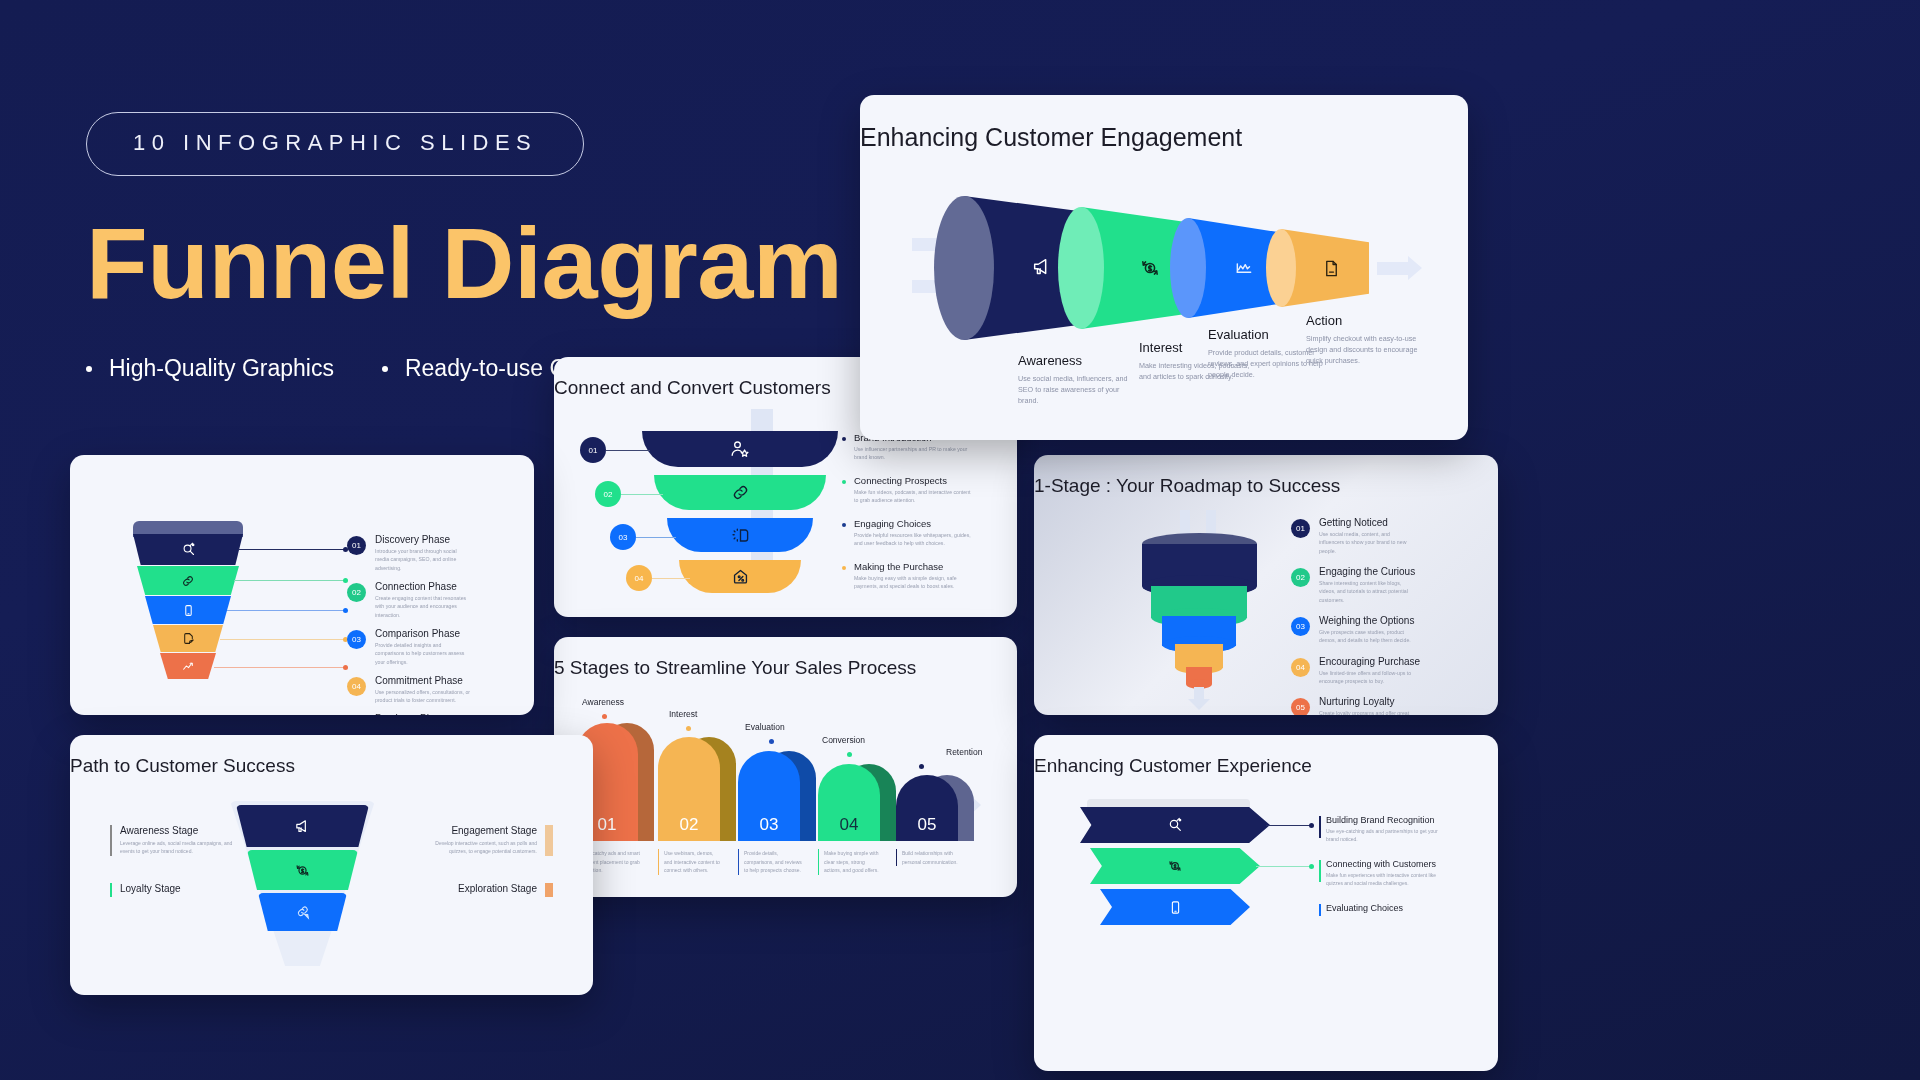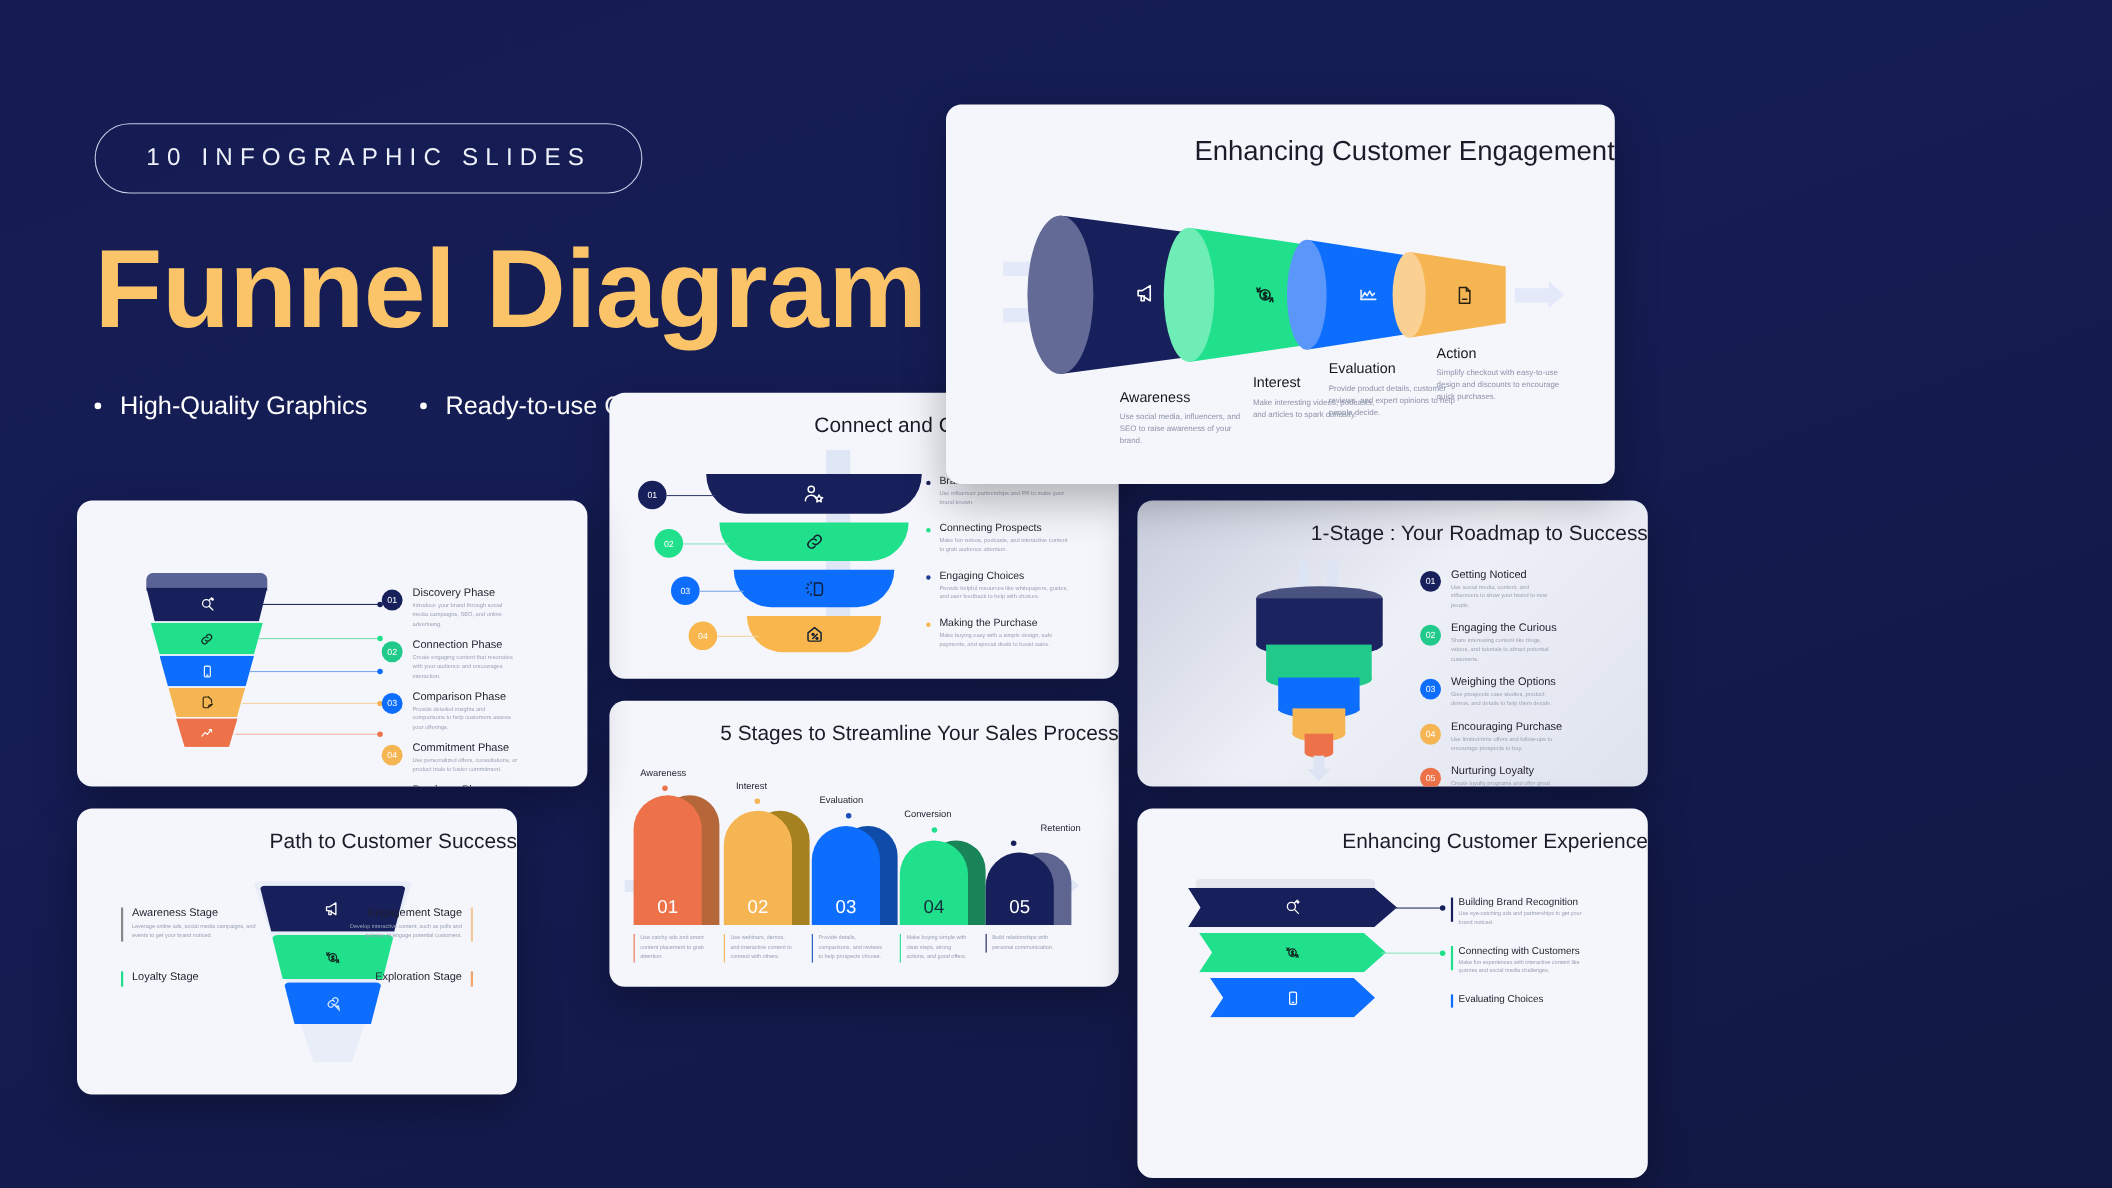--- a/index.html
+++ b/index.html
@@ -54,32 +54,32 @@
 
   
   .card {
     position: absolute;
     background: #f4f6fc;
     border-radius: 14px;
     box-shadow: 0 14px 40px rgba(0,0,0,0.30);
     overflow: hidden;
   }
   .card-title {
-    text-align: right;
+    text-align: left;
     color: #1c1c28;
     font-weight: 400;
   }
 
   
   #card-engagement { left: 860px; top: 95px;  width: 608px; height: 345px; z-index: 6; }
   #card-journey    { left: 70px;  top: 455px; width: 464px; height: 260px; z-index: 4; }
   #card-connect    { left: 554px; top: 357px; width: 463px; height: 260px; z-index: 3; }
   #card-roadmap    { left: 1034px;top: 455px; width: 464px; height: 260px; z-index: 4;
                      background: linear-gradient(135deg,#c9cedd 0%, #eef0f7 48%, #dfe3ee 100%); }
-  #card-path       { left: 70px;  top: 735px; width: 400px; height: 260px; z-index: 4; }
+  #card-path       { left: 70px;  top: 735px; width: 523px; height: 260px; z-index: 4; }
   #card-sales      { left: 554px; top: 637px; width: 463px; height: 260px; z-index: 3; }
   #card-experience { left: 1034px;top: 735px; width: 464px; height: 336px; z-index: 4; }
 
   
   #card-engagement .card-title { font-size: 25px; margin-top: 28px; }
   .feed-arrow {
     position: absolute; background: #e3e9f8;
     height: 13px; width: 32px;
   }
   .feed-arrow::after {
@@ -143,21 +143,21 @@
   .arch-label { position:absolute; font-size:8.5px; color:#1d1f2b; white-space:nowrap;}
   .arch-dot { position:absolute; width:5px;height:5px;border-radius:50%;}
   .arch-desc { position:absolute; font-size:5px; line-height:1.7; color:#9aa0b2;
                border-left:1.5px solid #ccc; padding-left:5px; width:64px;}
 
   
   .path-side { position:absolute; width:128px; }
   .path-side h5 { font-size:10px;font-weight:400;color:#1d1f2b;margin-bottom:3px;}
   .path-side p { font-size:5px;line-height:1.65;color:#9aa0b2;}
   .path-side.left { border-left:2px solid #888; padding-left:8px;}
-  .path-side.right { border-right:2px solid #6d28d9; padding-right:8px; text-align:right;}
+  .path-side.right { border-right:8px solid #6d28d9; padding-right:8px; text-align:right;}
 
   
   .chev { position:absolute; display:flex;align-items:center;justify-content:center;}
   .exp-row { position:absolute; }
   .exp-row h5 { font-size:9px;font-weight:400;color:#1d1f2b;margin-bottom:2px;}
   .exp-row p { font-size:5px;line-height:1.6;color:#9aa0b2;max-width:118px;}
   .exp-bar { position:absolute; left:-7px; top:1px; width:2px; height:22px;}
 </style>
 </head>
 <body>

